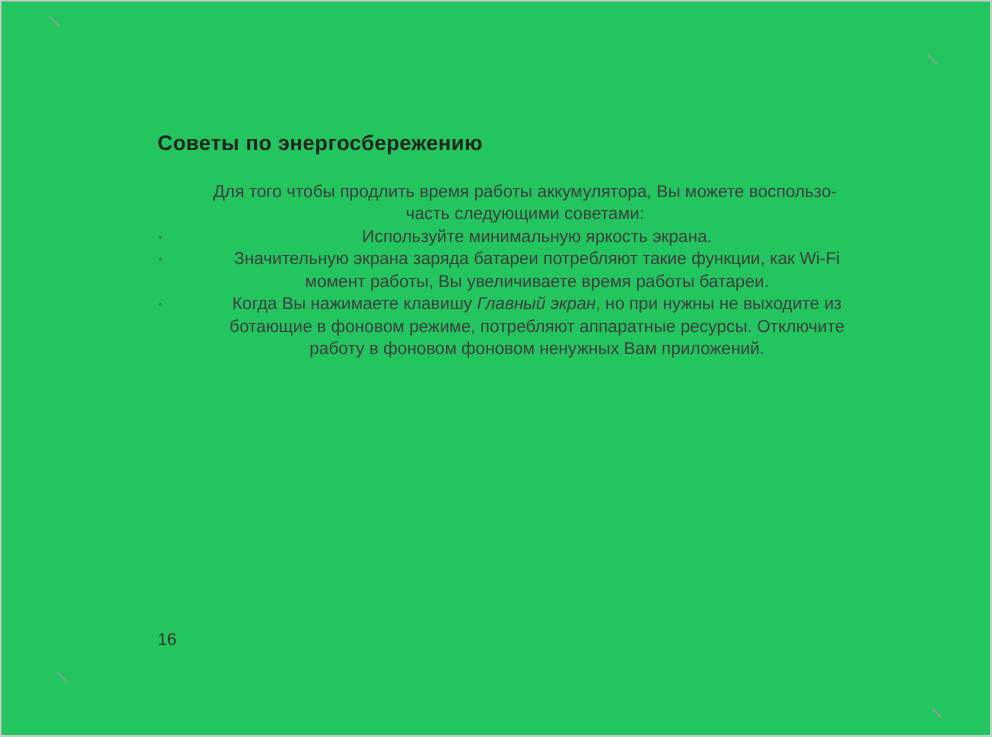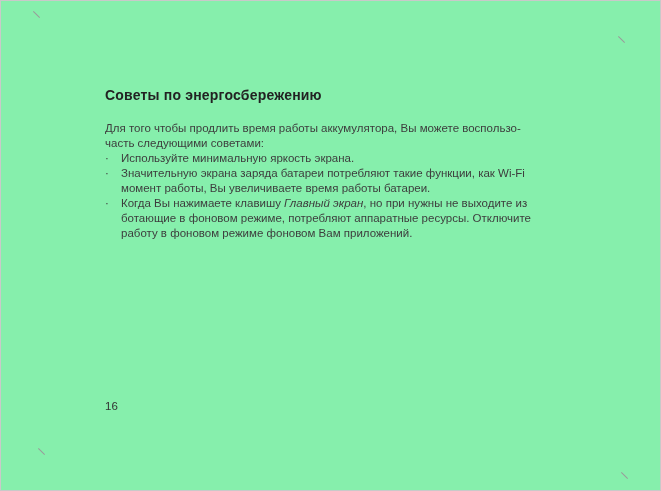--- a/index.html
+++ b/index.html
@@ -1,21 +1,21 @@
 <!DOCTYPE html>
 <html><head>
 <meta charset="utf-8">
 <style>
   html, body { margin: 0; padding: 0; background: #ffffff; }
   .page {
     position: relative;
     width: 659px;
     height: 489px;
     border: 1px solid #c9c9c9;
-    background: #86efac;
+    background: #22c55e;
     font-family: "Liberation Sans", sans-serif;
     color: #3d3d3d;
     overflow: hidden;
   }
   .content {
     position: absolute;
     left: 104px;
     top: 86px;
     width: 490px;
   }
@@ -24,36 +24,37 @@
     font-size: 14px;
     font-weight: 700;
     color: #222222;
     letter-spacing: 0.2px;
   }
   .intro { margin-top: 18px; }
   .line {
     font-size: 11.5px;
     line-height: 15px;
     white-space: nowrap;
+    text-align: center;
   }
   .bullets { margin-top: 0; }
   .bullet { display: flex; }
   .marker {
     flex: none;
     width: 16px;
     font-size: 11.5px;
     line-height: 15px;
     color: #3d3d3d;
   }
   .btext { flex: 1; }
   .btext em { }
   .pagenum {
     position: absolute;
     left: 104px;
-    top: 399px;
+    top: 420px;
     font-size: 11.5px;
     color: #333333;
   }
   .crop {
     position: absolute;
     width: 9px;
     height: 1px;
     background: #9a9a9a;
   }
   .crop-tl { left: 31px;  top: 13px;  transform: rotate(45deg); }
@@ -95,21 +96,21 @@
           <div class="line">Значительную экрана заряда батареи потребляют такие функции, как Wi-Fi</div>
           <div class="line">момент работы, Вы увеличиваете время работы батареи.</div>
         </div>
       </div>
 
       <div class="bullet">
         <div class="marker">·</div>
         <div class="btext">
           <div class="line"><span>Когда Вы нажимаете клавишу </span><em>Главный экран</em><span>, но при нужны не выходите из</span></div>
           <div class="line">ботающие в фоновом режиме, потребляют аппаратные ресурсы. Отключите</div>
-          <div class="line">работу в фоновом режиме фоновом Вам приложений.</div>
+          <div class="line">работу в фоновом фоновом ненужных Вам приложений.</div>
         </div>
       </div>
 
     </div>
 
   </div>
 
   <div class="pagenum">16</div>
 
 </div>

